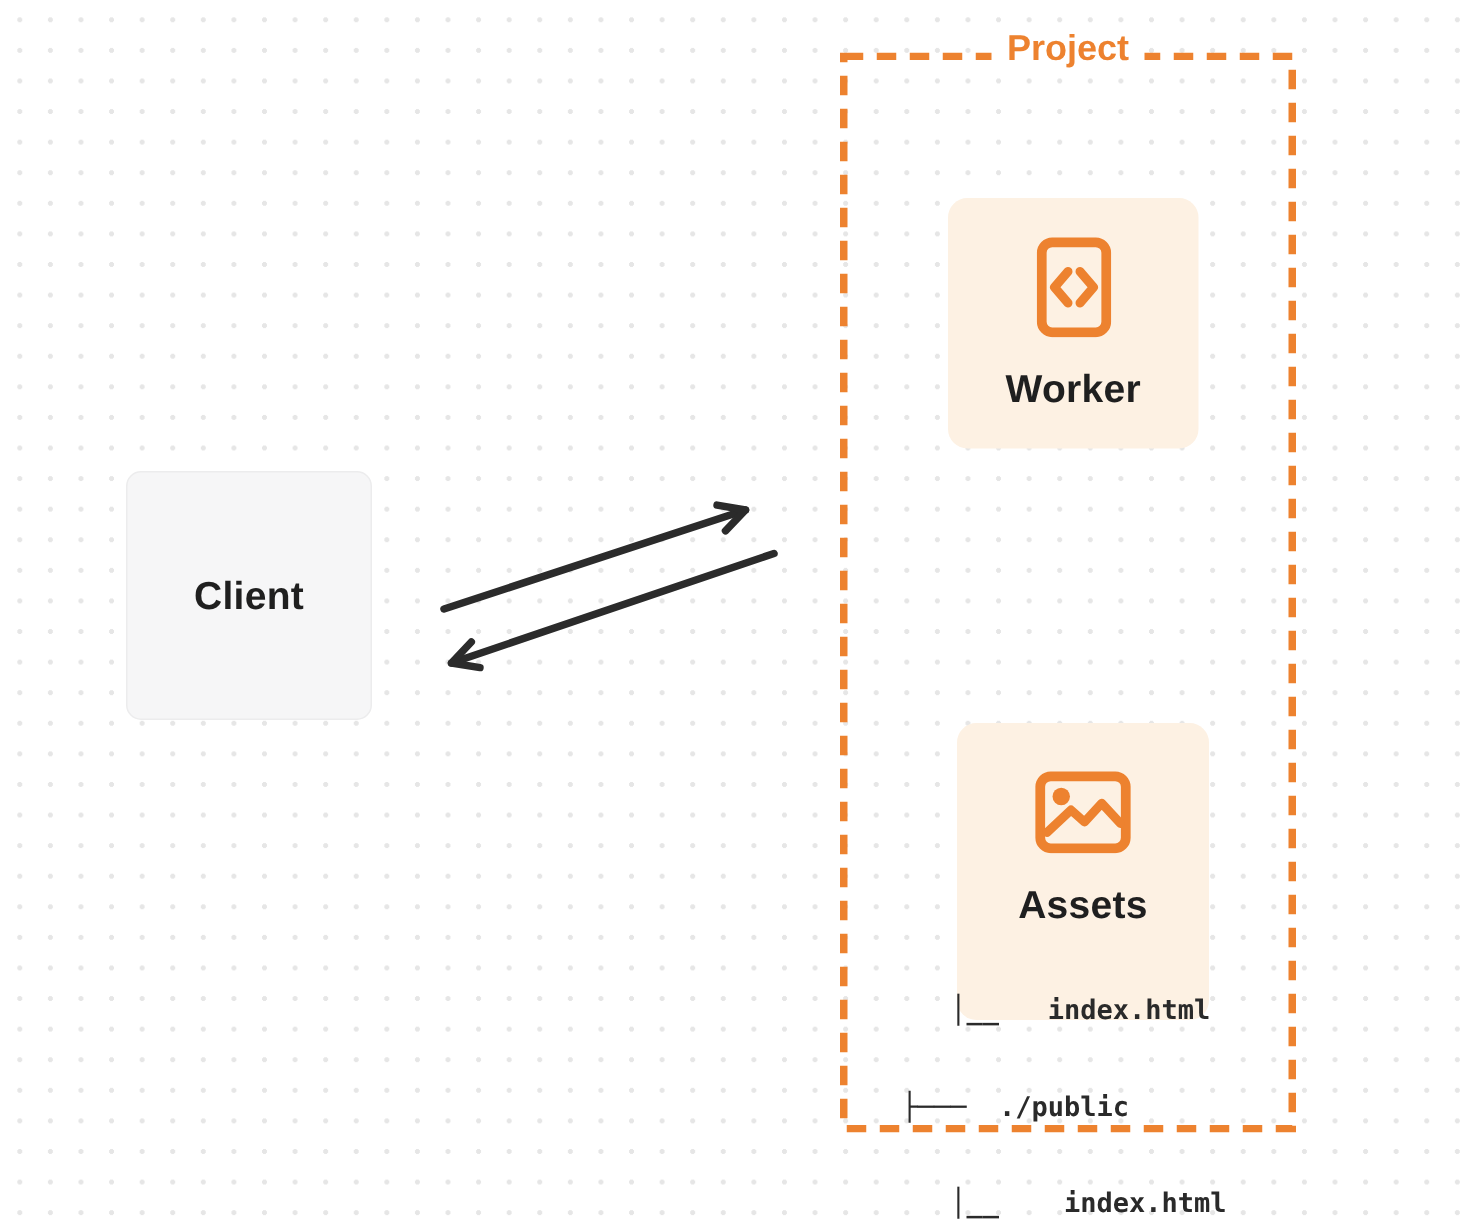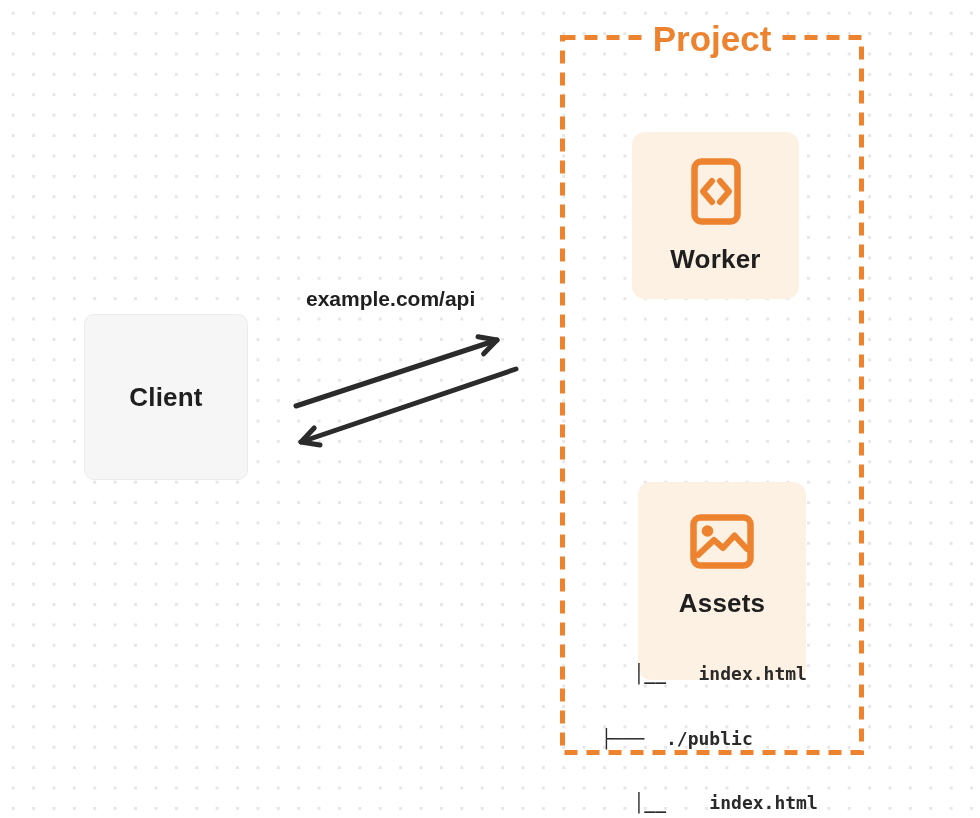--- a/index.html
+++ b/index.html
@@ -63,21 +63,21 @@
   .project-title-wrap {
     position: absolute;
     left: 0; top: -16px;
     width: 100%;
     text-align: center;
   }
   .project-title {
     display: inline-block;
     background: #ffffff;
     padding: 0 10px;
-    font-size: 35px;
+    font-size: 24px;
     font-weight: bold;
     color: var(--accent-orange, #ED822F);
   }
   .card {
     position: absolute;
     background: var(--card-bg, #FDF1E3);
     border-radius: 13px;
     display: flex;
     flex-direction: column;
     align-items: center;
@@ -117,21 +117,20 @@
     </g>
     <g>
       <line x1="516" y1="369" x2="301" y2="442" stroke="var(--arrow, #2B2B2B)" stroke-width="5" stroke-linecap="round" marker-end="url(#arrowhead)"></line>
     </g>
   </svg>
 
   <div class="client-box">
     <span class="node-label">Client</span>
   </div>
 
-  <div class="request-label">example.com/api</div>
 
   <div class="project-region">
     <svg class="project-border" width="304" height="720" viewBox="0 0 304 720" xmlns="http://www.w3.org/2000/svg">
       <rect x="2.5" y="2.5" width="299" height="715" fill="none" stroke="var(--accent-orange, #ED822F)" stroke-width="5" stroke-dasharray="13 9"></rect>
     </svg>
 
     <div class="project-title-wrap">
       <span class="project-title">Project</span>
     </div>
 

